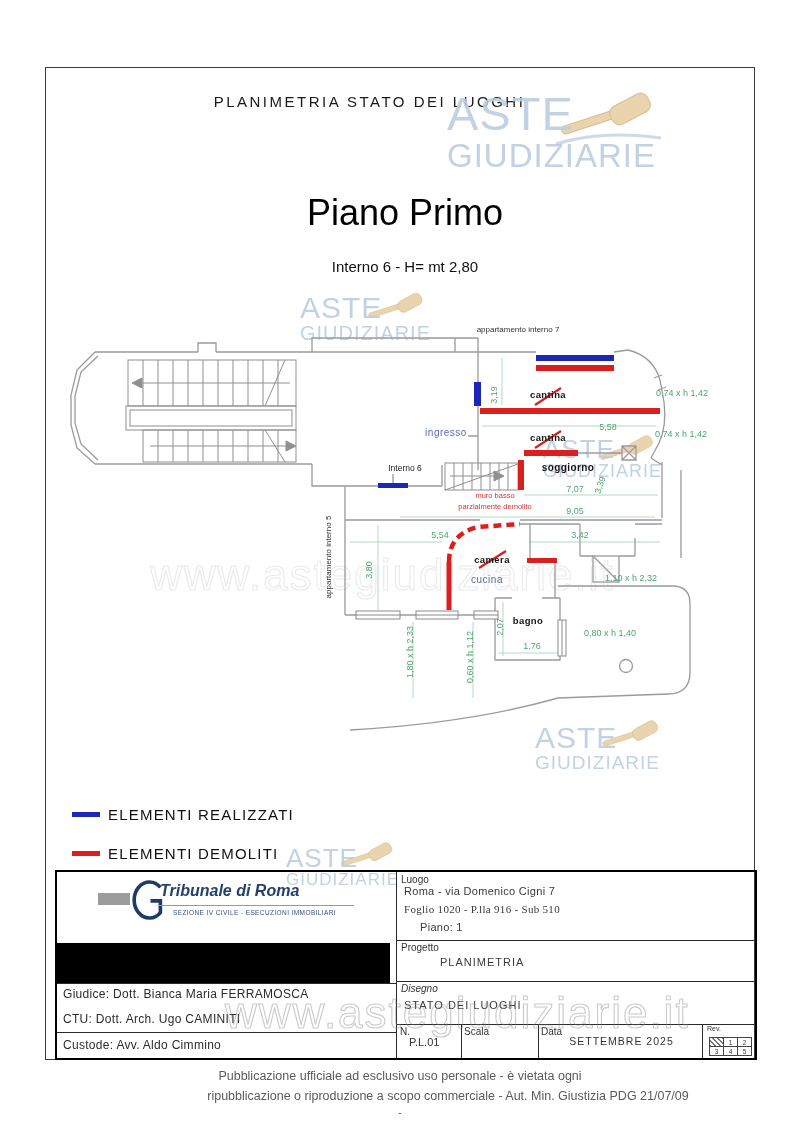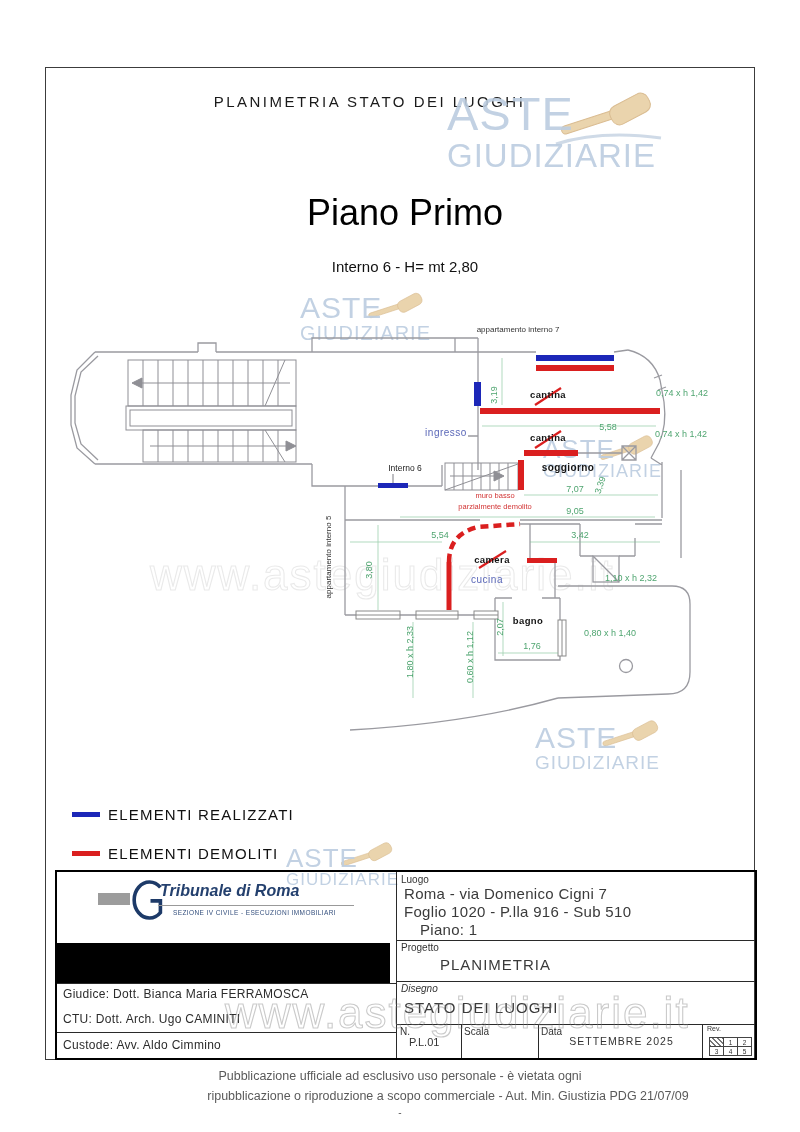--- a/index.html
+++ b/index.html
@@ -25,21 +25,21 @@
   .roomblue{fill:#5a67b8;font-size:10px;letter-spacing:.5px;}
   .tiny{fill:#333;font-size:8px;}
   .muro{fill:#d23535;font-size:7.5px;}
   
   .leg-bar{height:5px;width:28px;}
   .leg-txt{font-size:15px;letter-spacing:1.2px;color:#111;}
   
   #tblock{left:55px;top:870px;width:702px;height:190px;border:2px solid #000;box-sizing:border-box;background:transparent;}
   .tb-line{background:#2a2a2a;}
   .tb-label{font-size:10px;color:#333;}
-  .tb-val{font-size:15px;color:#3a3a3a;letter-spacing:.3px;}
+  .tb-val{font-size:11px;color:#3a3a3a;letter-spacing:.3px;}
   .tb-person{font-size:12px;color:#2c2c2c;letter-spacing:.3px;}
   .rev-cell{position:absolute;width:15px;height:10px;border:1px solid #444;box-sizing:border-box;
             font-size:6.5px;text-align:center;line-height:9px;color:#333;background:#fff;}
   .hatch{background:repeating-linear-gradient(45deg,#777 0 1px,#fff 1px 3.5px);}
   
   .foot{width:800px;text-align:center;color:#5a5a5a;font-size:12.5px;}
 </style>
 </head>
 <body>
 
@@ -245,21 +245,21 @@
     <div class="abs" style="left:0;top:71px;width:333px;height:40px;background:#000;"></div>
 
     <div class="abs tb-line" style="left:0;top:111px;width:339px;height:1px;"></div>
     <div class="abs tb-person" style="left:6px;top:115px;">Giudice: Dott. Bianca Maria FERRAMOSCA</div>
     <div class="abs tb-person" style="left:6px;top:140px;">CTU: Dott. Arch. Ugo CAMINITI</div>
     <div class="abs tb-line" style="left:0;top:160px;width:339px;height:1px;"></div>
     <div class="abs tb-person" style="left:6px;top:166px;">Custode: Avv. Aldo Cimmino</div>
 
     <div class="abs tb-label" style="left:344px;top:2px;">Luogo</div>
     <div class="abs tb-val" style="left:347px;top:13px;">Roma - via Domenico Cigni 7</div>
-    <div class="abs tb-val" style="left:347px;top:31px;">Foglio 1020 - P.lla 916 - Sub 510</div>
+    <div class="abs tb-val" style="left:347px;top:31px;font-family:Liberation Serif, serif;">Foglio 1020 - P.lla 916 - Sub 510</div>
     <div class="abs tb-val" style="left:363px;top:49px;">Piano: 1</div>
     <div class="abs tb-line" style="left:340px;top:68px;width:358px;height:1px;"></div>
 
     <div class="abs tb-label" style="left:344px;top:70px;">Progetto</div>
     <div class="abs tb-val" style="left:347px;top:84px;letter-spacing:1px;margin-left:36px;">PLANIMETRIA</div>
     <div class="abs tb-line" style="left:340px;top:109px;width:358px;height:1px;"></div>
 
     <div class="abs tb-label" style="left:344px;top:111px;font-style:italic;">Disegno</div>
     <div class="abs tb-val" style="left:347px;top:127px;letter-spacing:1px;">STATO DEI LUOGHI</div>
     <div class="abs tb-line" style="left:340px;top:152px;width:358px;height:1px;"></div>

